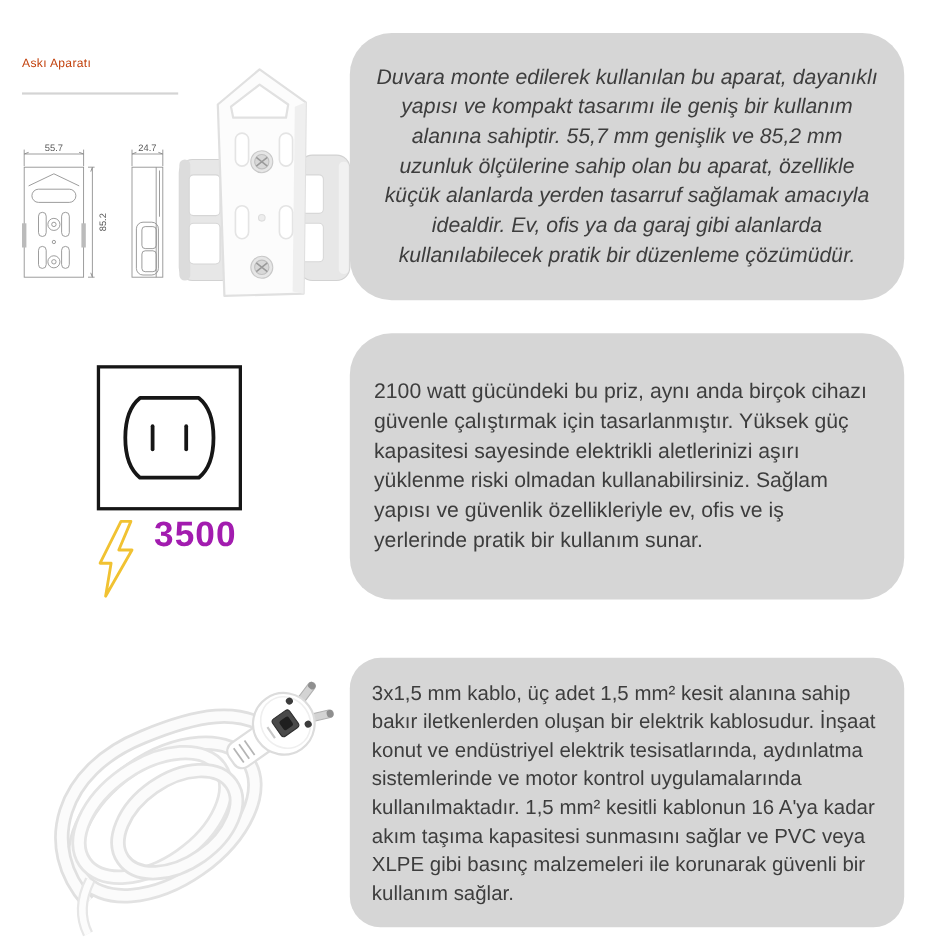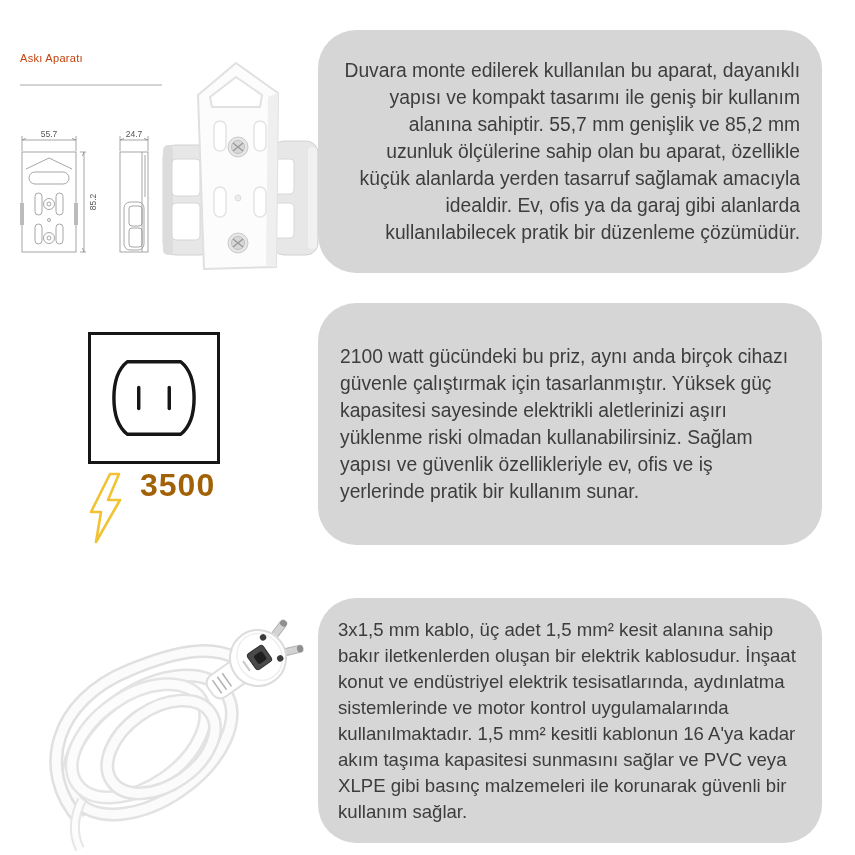--- a/index.html
+++ b/index.html
@@ -4,39 +4,39 @@
 <style>
   html,body{margin:0;padding:0;}
   body{width:855px;height:855px;background:#ffffff;font-family:"Liberation Sans",sans-serif;overflow:hidden;}
   .page{position:relative;width:855px;height:855px;background:#ffffff;}
 
   
   .card{position:absolute;left:318px;width:504px;background:#d6d6d6;border-radius:38px;
         display:flex;align-items:center;box-sizing:border-box;padding:14px 22px;}
   .card p{margin:0;color:#3d3d3d;font-size:19.3px;line-height:27px;font-weight:500;width:100%;}
   .card1{top:30px;height:243px;}
-  .card1 p{text-align:right;}
+  .card1 p{text-align:center;font-style:italic;}
   .card2{top:303px;height:242px;}
   .card2 p{text-align:left;line-height:27px;}
-  .card3{top:598px;height:245px;padding:12px 20px;}
+  .card3{top:598px;height:245px;padding:12px 20px;border-radius:28px;}
   .card3 p{text-align:left;font-size:18.6px;line-height:26px;}
 
   
   .bracket-heading{position:absolute;left:20px;top:52px;font-size:11px;font-weight:400;color:#c2410c;letter-spacing:.3px;}
   .heading-rule{position:absolute;left:20px;top:84px;width:142px;height:2px;background:#d4d4d4;}
   .tech-drawing{position:absolute;left:12px;top:125px;}
   .bracket-render{position:absolute;left:158px;top:55px;}
 
   
   .outlet-box{position:absolute;left:88px;top:332px;width:132px;height:132px;box-sizing:border-box;
               border:3px solid #161616;background:#fff;}
   .power-row{position:absolute;left:86px;top:468px;display:flex;align-items:flex-start;}
   .bolt-wrap{width:38px;height:72px;margin-top:4px;}
   .power-text{margin-left:16px;display:flex;flex-direction:column;}
-  .power-value,.power-unit{font-size:32px;font-weight:800;color:#a16207;line-height:34px;letter-spacing:1px;}
+  .power-value,.power-unit{font-size:32px;font-weight:800;color:#a21caf;line-height:34px;letter-spacing:1px;}
 
   
   .cable-photo{position:absolute;left:10px;top:585px;}
 
   svg text{font-family:"Liberation Sans",sans-serif;}
 </style>
 </head>
 <body>
 
 <div class="page">

